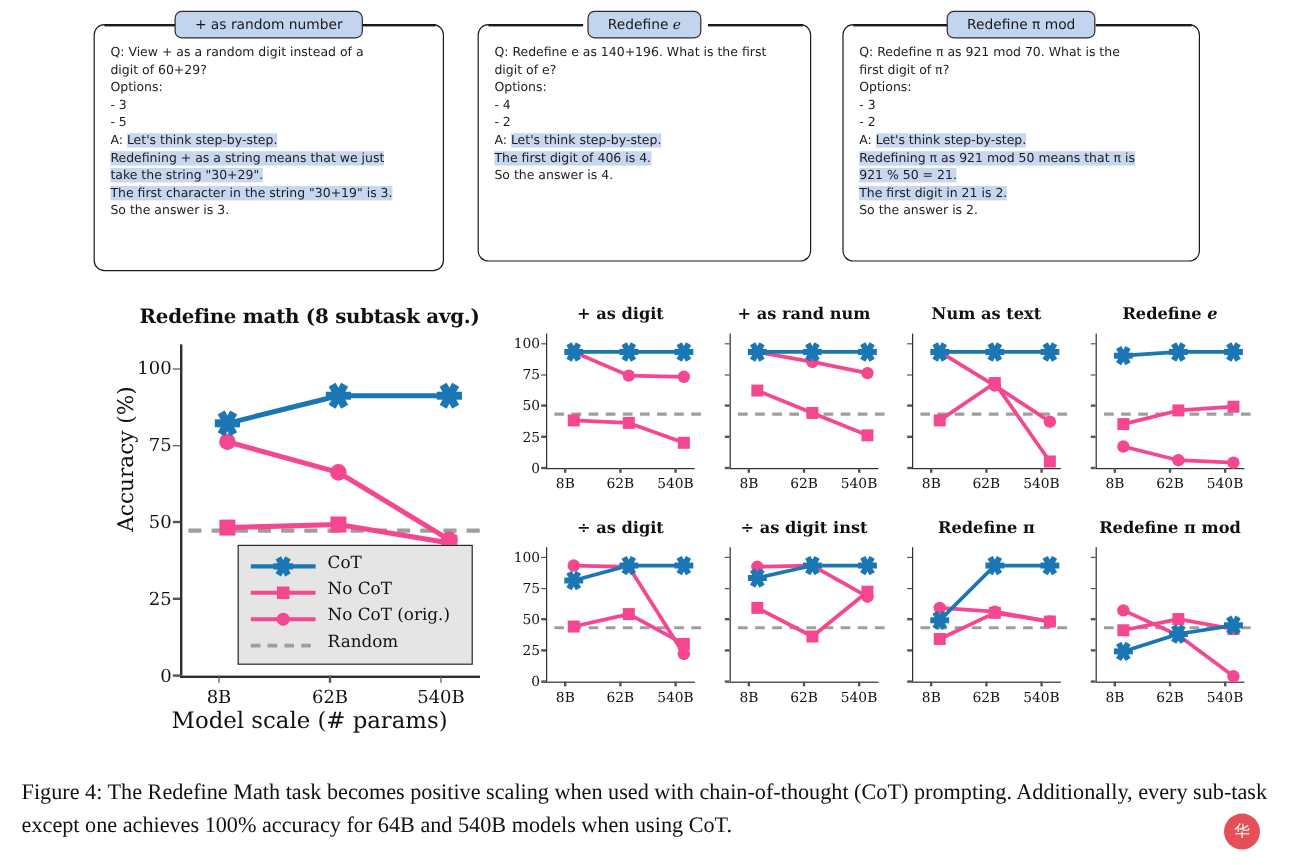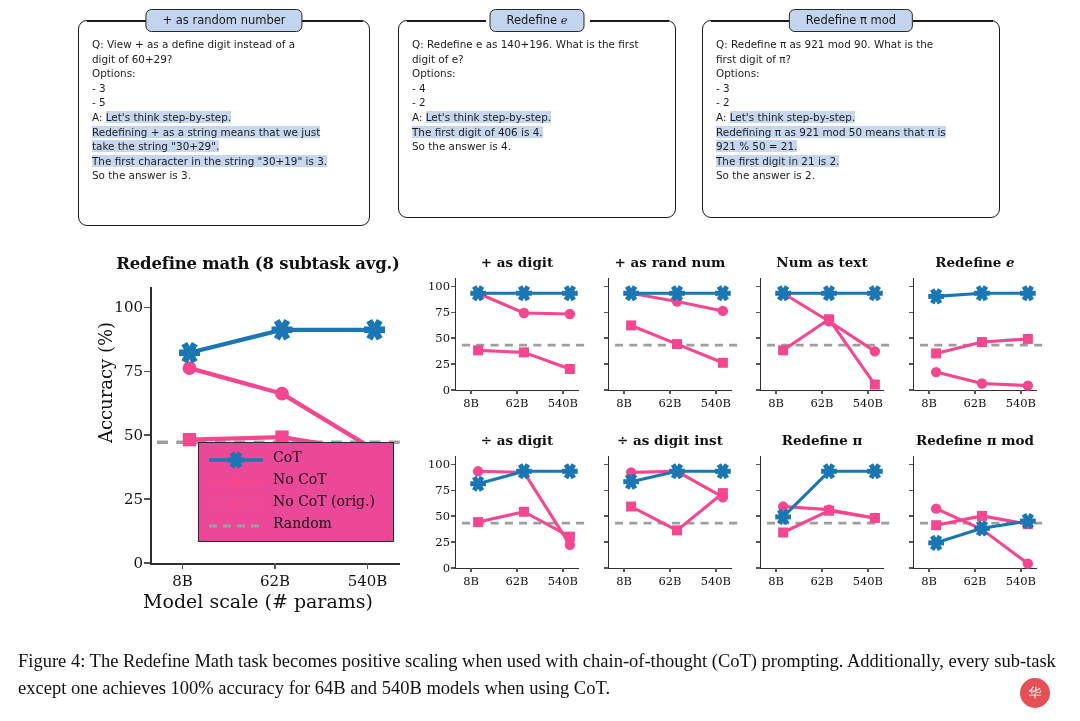--- a/index.html
+++ b/index.html
@@ -72,22 +72,22 @@
   }
   .big-xtick{
     position:absolute;top:calc(100% + 9px);
     font-family:"DejaVu Serif",serif;font-size:15px;color:#111;
     transform:translateX(-50%);white-space:nowrap;
   }
   .ax-line{position:absolute;background:#2f2f2f;}
 
   
   .legend{
-    position:absolute;left:110px;top:188px;width:196px;height:100px;
-    border:1.2px solid #2b2b2b;background:#ec4899;z-index:6;
+    position:absolute;left:110px;top:200px;width:196px;height:100px;
+    border:1.2px solid #2b2b2b;background:#e5e5e5;z-index:6;
     box-sizing:border-box;padding:6px 0 0 0;
   }
   .leg-row{position:relative;height:22px;}
   .leg-sample{position:absolute;left:8px;top:11px;width:58px;height:0;}
   .leg-text{
     position:absolute;left:74px;top:0;
     font-family:"DejaVu Serif",serif;font-size:14px;color:#111;white-space:nowrap;
   }
 
   
@@ -128,21 +128,21 @@
     font-family:Liberation Mono, monospace;font-size:17px;color:#333;opacity:.8;
   }
 </style>
 </head>
 <body>
 
 <div class="boxes" id="boxes">
     <div class="exbox" style="left: 78px; top: 20px; width: 292px; height: 206px;">
       <div class="exbox-title">+ as random number</div>
       <div class="exbox-body">
-        <span class="ln">Q: View + as a define digit instead of a</span>
+        <span class="ln">Q: View + as a random digit instead of a</span>
         <span class="ln">digit of 60+29?</span>
         <span class="ln">Options:</span>
         <span class="ln">- 3</span>
         <span class="ln">- 5</span>
         <span class="ln">A: <span class="hlwrap">Let's think step-by-step.</span></span>
         <span class="ln"><span class="hlwrap">Redefining + as a string means that we just</span></span>
         <span class="ln"><span class="hlwrap">take the string "30+29".</span></span>
         <span class="ln"><span class="hlwrap">The first character in the string "30+19" is 3.</span></span>
         <span class="ln">So the answer is 3.</span>
       </div>
@@ -162,21 +162,21 @@
         <span class="ln"><span class="hlwrap">The first digit of 406 is 4.</span></span>
         <span class="ln">So the answer is 4.</span>
       </div>
       <div style="position: absolute; top: -0.8px; height: 1.6px; background: rgb(26, 26, 26); left: 8px; width: 79px;"></div>
       <div style="position: absolute; top: -0.8px; height: 1.6px; background: rgb(26, 26, 26); left: 191px; width: 79px;"></div>
       <div style="position: absolute; top: -2px; left: 87px; width: 104px; height: 4px; background: rgb(255, 255, 255); z-index: 2;"></div>
     </div>
     <div class="exbox" style="left: 702px; top: 20px; width: 298px; height: 198px;">
       <div class="exbox-title">Redefine π mod</div>
       <div class="exbox-body">
-        <span class="ln">Q: Redefine π as 921 mod 90. What is the</span>
+        <span class="ln">Q: Redefine π as 921 mod 70. What is the</span>
         <span class="ln">first digit of π?</span>
         <span class="ln">Options:</span>
         <span class="ln">- 3</span>
         <span class="ln">- 2</span>
         <span class="ln">A: <span class="hlwrap">Let's think step-by-step.</span></span>
         <span class="ln"><span class="hlwrap">Redefining π as 921 mod 50 means that π is</span></span>
         <span class="ln"><span class="hlwrap">921 % 50 = 21.</span></span>
         <span class="ln"><span class="hlwrap">The first digit in 21 is 2.</span></span>
         <span class="ln">So the answer is 2.</span>
       </div>

